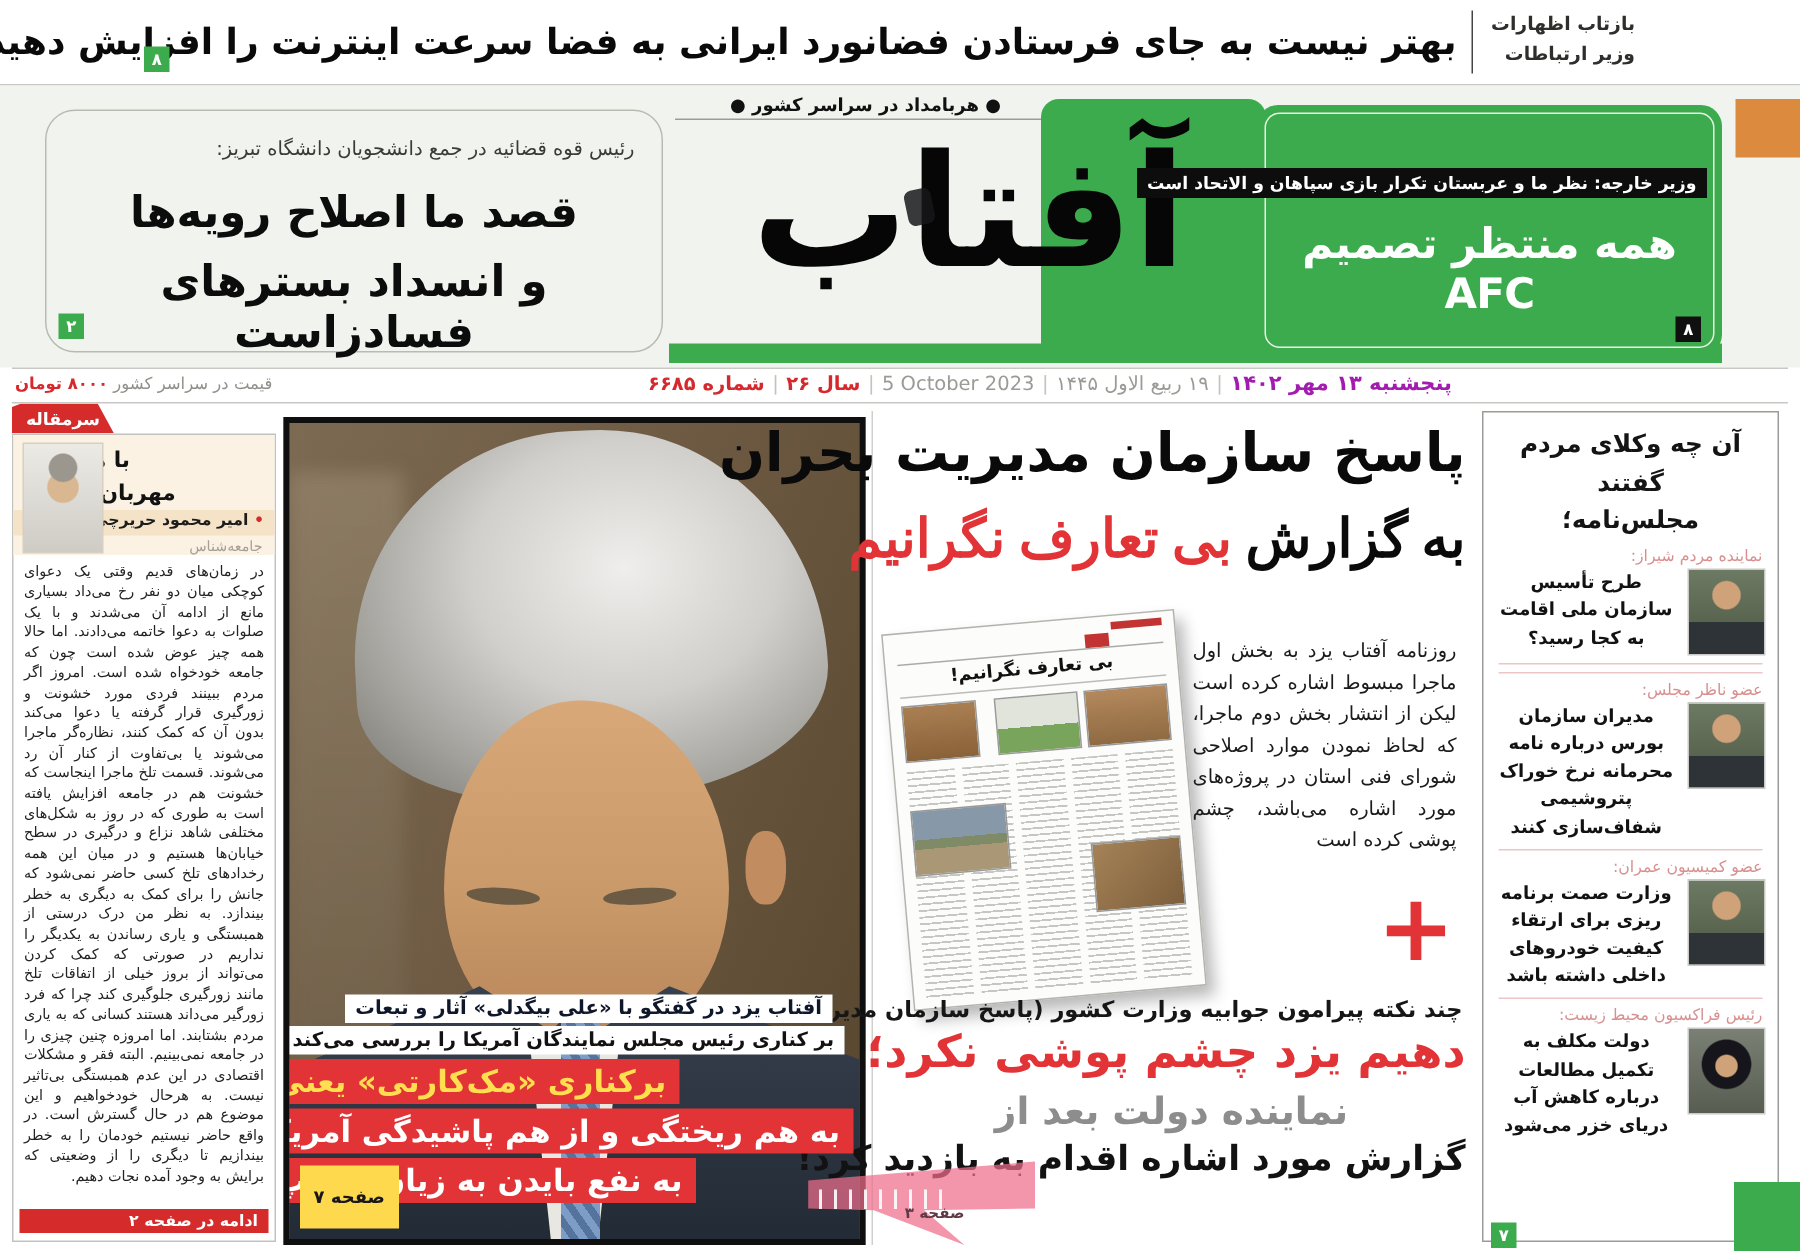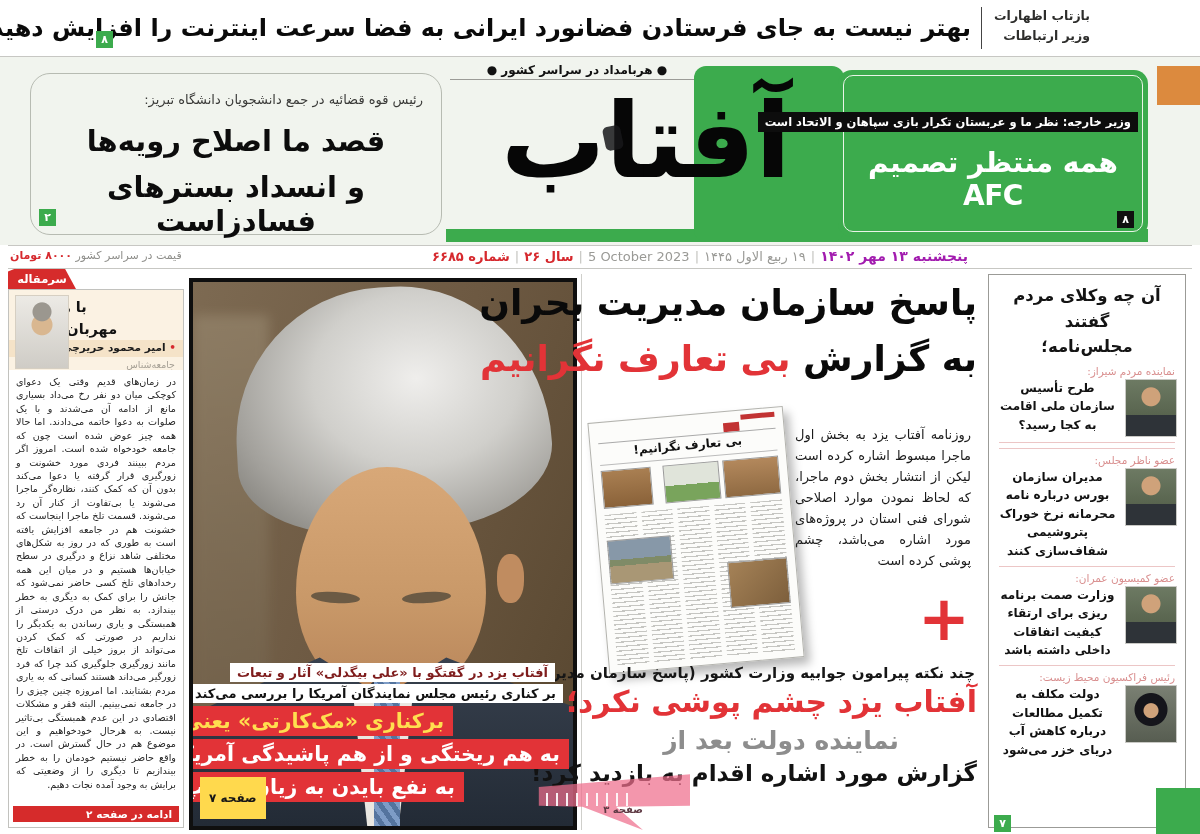--- a/index.html
+++ b/index.html
@@ -220,32 +220,32 @@
     <div class="ph-blur"></div>
     <div class="ph-hair"></div>
     <div class="ph-face"></div>
     <div class="ph-brow" style="left:31%;top:57%;transform:rotate(4deg);"></div>
     <div class="ph-brow" style="left:55%;top:57%;transform:rotate(-4deg);"></div>
     <div class="ph-ear"></div>
     <div class="ph-suit"></div>
     <div class="ph-shirt"></div>
     <div class="ph-tie"></div>
 
-    <div class="cap-white" style="right:18px;top:381px;color:#7f1d1d;">آفتاب یزد در گفتگو با «علی بیگدلی» آثار و تبعات</div>
+    <div class="cap-white" style="right:18px;top:381px;color:#0f172a;">آفتاب یزد در گفتگو با «علی بیگدلی» آثار و تبعات</div>
     <div class="cap-white" style="right:10px;top:402px;color:#121212;">بر کناری رئیس مجلس نمایندگان آمریکا را بررسی می‌کند</div>
     <div class="red-caps">
       <span class="yellow">برکناری «مک‌کارتی» یعنی؛</span>
       <span>به هم ریختگی و از هم پاشیدگی آمریکا</span>
       <span>به نفع بایدن به زیان ترامپ!</span>
     </div>
     <div class="ph-pagebox">صفحه ۷</div>
   </div>
 
   <div class="news-h" style="top:282px;font-size:36px;">پاسخ سازمان مدیریت بحران</div>
-  <div class="news-h" style="top:338px;font-size:36px;">
+  <div class="news-h" style="top:338px;font-size:36px;font-family:Liberation Serif, serif;">
     <span style="color:#0a0a0a;">به گزارش</span>
     <span style="color:#e23337;">بی تعارف نگرانیم</span>
   </div>
 
   <div class="clip">
     <div class="clip-redbar"></div>
     <div class="clip-logo"></div>
     <div class="clip-mastline"></div>
     <div class="clip-title">بی تعارف نگرانیم!</div>
     <div class="clip-rule"></div>
@@ -259,21 +259,21 @@
         <div></div>
         <div></div>
     </div>
     <div class="clip-ph" style="top:118px;left:8px;width:62px;height:42px;background:linear-gradient(#8798a8 45%,#7f8b67 45% 60%,#a99775 60%);"></div>
     <div class="clip-ph" style="top:150px;right:8px;width:58px;height:44px;background:linear-gradient(135deg,#a58257,#7d5f3c);"></div>
   </div>
 
   <div class="news-body">روزنامه آفتاب یزد به بخش اول ماجرا مبسوط اشاره کرده است لیکن از انتشار بخش دوم ماجرا، که لحاظ نمودن موارد اصلاحی شورای فنی استان در پروژه‌های مورد اشاره می‌باشد، چشم پوشی کرده است</div>
   <div class="plus">+</div>
   <div class="news-caption">چند نکته پیرامون جوابیه وزارت کشور (پاسخ سازمان مدیریت بحران)</div>
-  <div class="news-h" style="top:684px;font-size:30px;color:#e23337;">آفتاب یزد چشم پوشی نکرد؛</div>
+  <div class="news-h" style="top:684px;font-size:30px;color:#e23337;">دهیم یزد چشم پوشی نکرد؛</div>
   <div class="news-h" style="top:726px;font-size:25px;color:#8d8d8d;">نماینده دولت بعد از</div>
   <div class="news-h" style="top:760px;font-size:23px;color:#121212;">گزارش مورد اشاره اقدام به بازدید کرد!</div>
 
   <div class="watermark">
     <div class="wm-body"></div>
     <div class="wm-ticks"></div>
     <div class="wm-label">صفحه ۳</div>
   </div>
 
   <div class="side-box">
@@ -299,21 +299,21 @@
         <div class="member m-man"></div>
         <div class="side-head">مدیران سازمان بورس درباره نامه محرمانه نرخ خوراک پتروشیمی شفاف‌سازی کنند</div>
       </div>
     </div>
     <div class="side-sep"></div>
 
     <div class="side-item">
       <div class="side-kicker">عضو کمیسیون عمران:</div>
       <div class="side-row">
         <div class="member m-man"></div>
-        <div class="side-head">وزارت صمت برنامه ریزی برای ارتقاء کیفیت اتفاقات داخلی داشته باشد</div>
+        <div class="side-head">وزارت صمت برنامه ریزی برای ارتقاء کیفیت خودروهای داخلی داشته باشد</div>
       </div>
     </div>
     <div class="side-sep"></div>
 
     <div class="side-item">
       <div class="side-kicker">رئیس فراکسیون محیط زیست:</div>
       <div class="side-row">
         <div class="member m-woman"></div>
         <div class="side-head">دولت مکلف به تکمیل مطالعات درباره کاهش آب دریای خزر می‌شود</div>
       </div>

